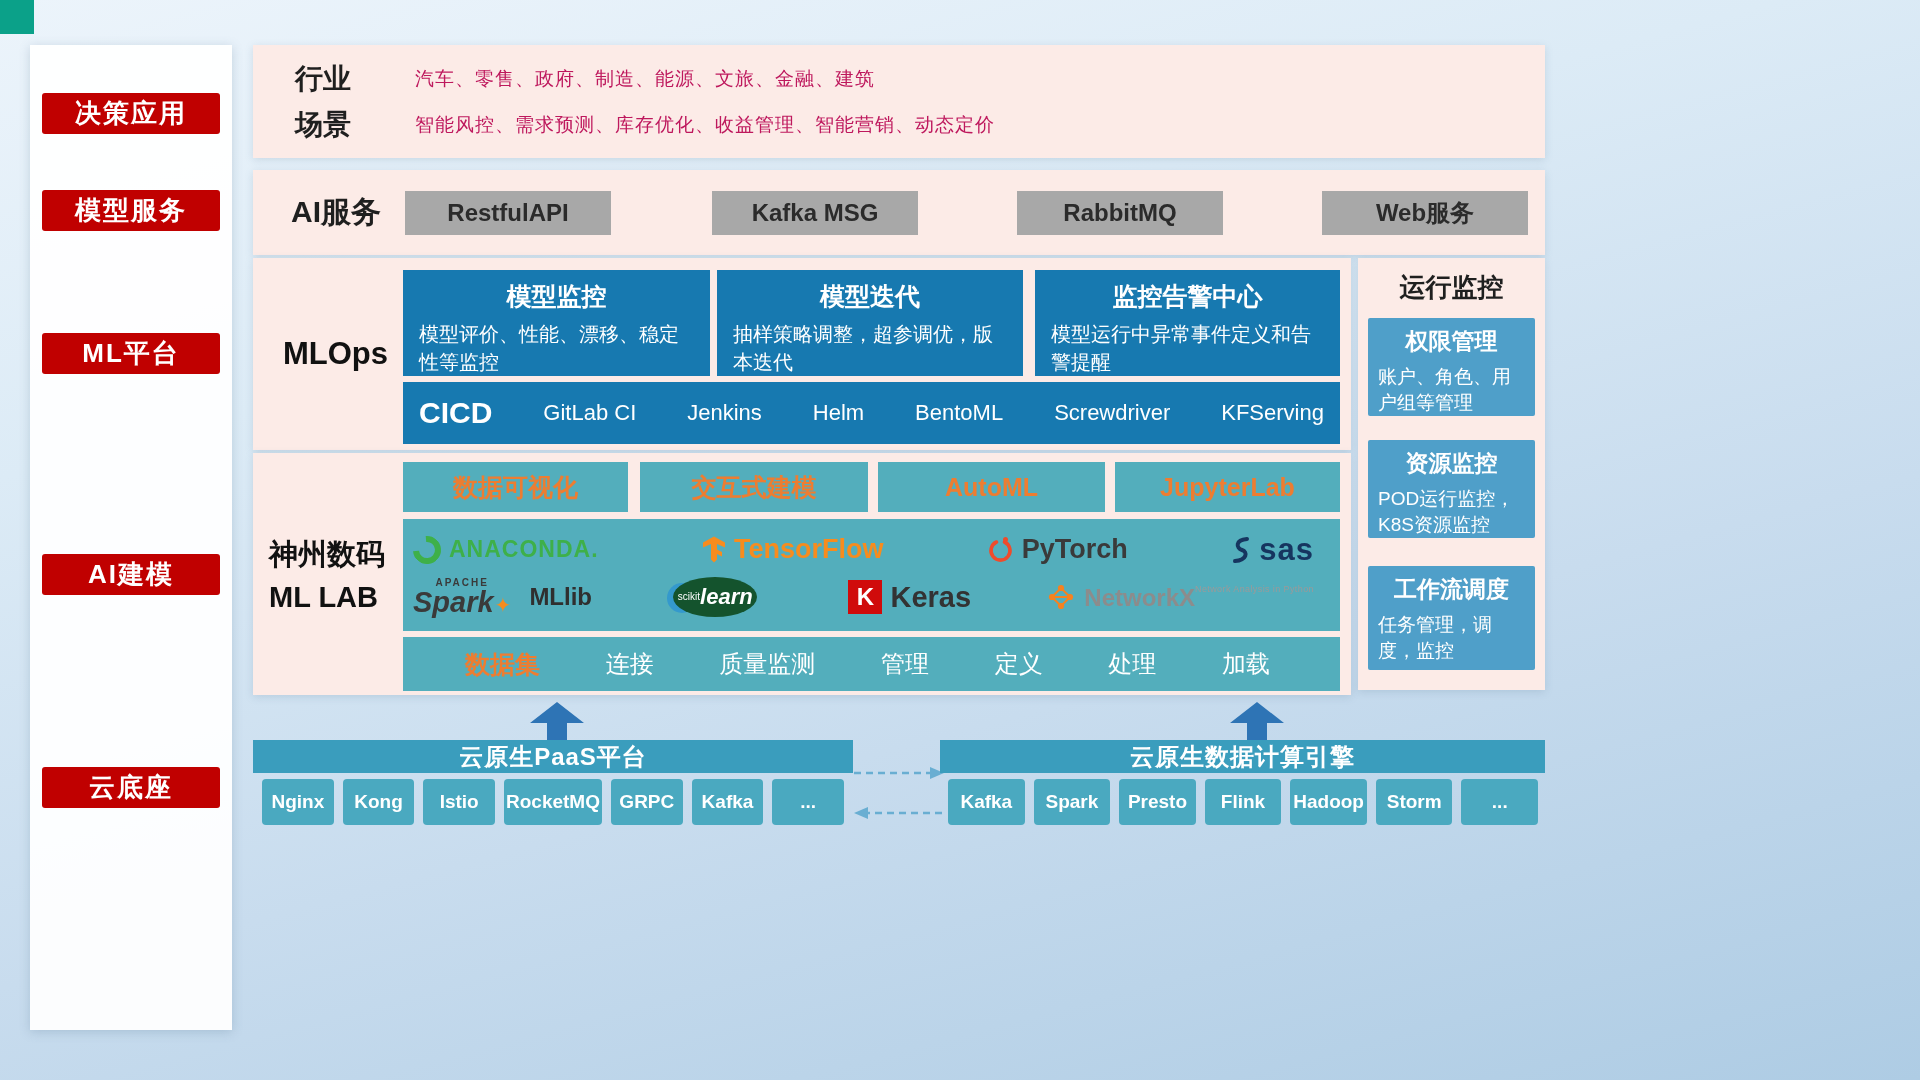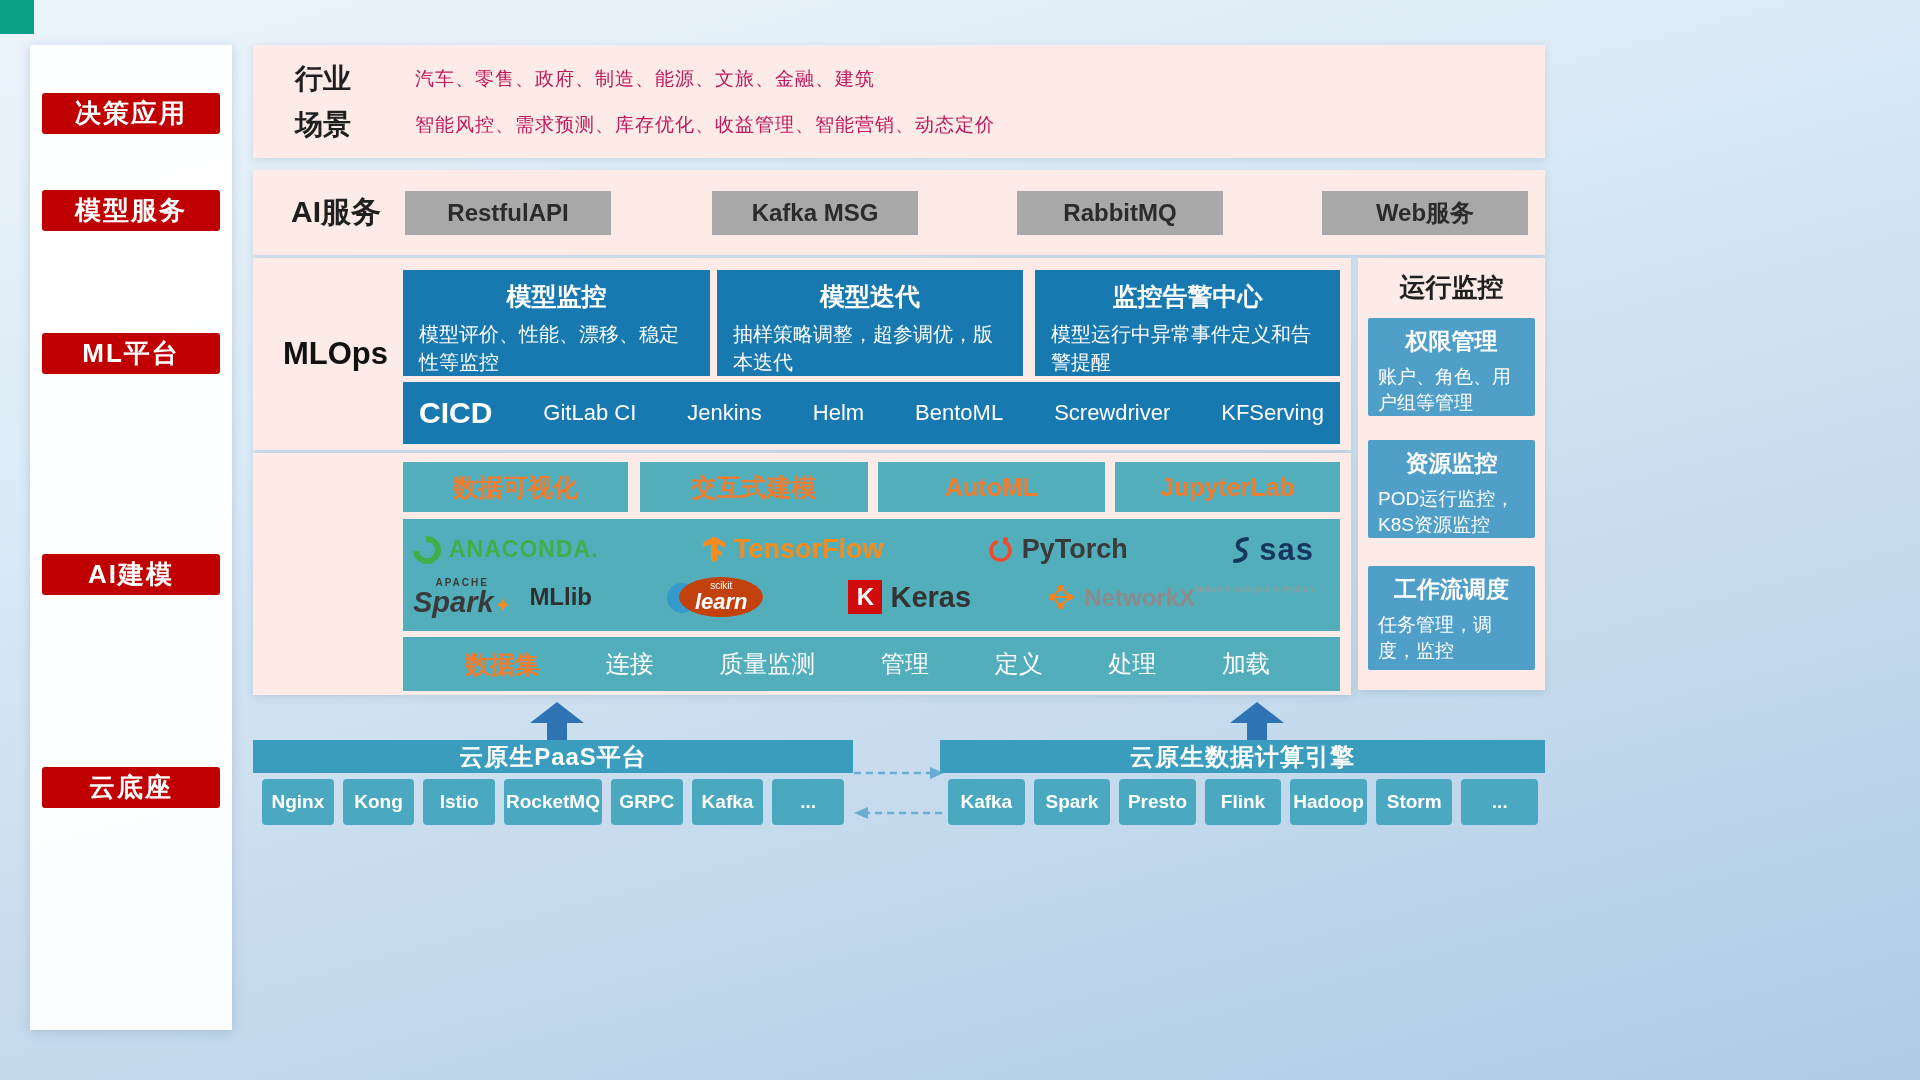--- a/index.html
+++ b/index.html
@@ -73,22 +73,22 @@
   .tf-text{color:#f78c1e;font-weight:bold;font-size:27px;}
   .pt-text{color:#3a3a3a;font-weight:bold;font-size:27px;}
   .sas-text{color:#16355f;font-weight:bold;font-size:31px;letter-spacing:1px;}
   .spark-stack{display:flex;flex-direction:column;align-items:center;line-height:1;}
   .apache{font-size:10px;letter-spacing:2px;color:#3a3a3a;font-weight:bold;}
   .spark-word{font-size:29px;font-weight:bold;font-style:italic;color:#3a3a3a;display:flex;align-items:flex-start;}
   .spark-star::after{content:"✦";color:#f78c1e;font-size:20px;font-style:normal;margin-left:1px;}
   .mllib{font-size:24px;color:#2f2f2f;font-weight:bold;margin-left:10px;}
   .skl-badge{position:relative;width:106px;height:46px;}
   .skl-blue{position:absolute;left:0;top:9px;width:30px;height:30px;background:#3499cd;border-radius:50%;}
-  .skl-orange{position:absolute;left:12px;top:3px;width:84px;height:40px;background:#c2410c;border-radius:50%;
-    display:flex;flex-direction:column;align-items:center;justify-content:center;color:#fff;}
+  .skl-orange{position:absolute;left:6px;top:3px;width:84px;height:40px;background:#14532d;border-radius:50%;
+    display:flex;align-items:center;justify-content:center;color:#fff;}
   .skl-small{font-size:10px;line-height:1;}
   .skl-learn{font-size:22px;font-weight:bold;font-style:italic;line-height:1;}
   .keras-k{width:34px;height:34px;background:#d00b0b;color:#fff;font-size:24px;font-weight:bold;
     display:flex;align-items:center;justify-content:center;}
   .keras-text{font-size:29px;font-weight:bold;color:#333;}
   .nx-stack{display:flex;flex-direction:row;line-height:1.15;}
   .nx-text{font-size:24px;font-weight:bold;color:#8c8c8c;}
   .nx-sub{font-size:9px;color:#9a9a9a;letter-spacing:0.4px;}
 
   .data-bar{position:absolute;left:150px;top:184px;width:937px;height:54px;background:#53aebc;
@@ -176,20 +176,24 @@
       <div class="t">资源监控</div>
       <div class="d">POD运行监控，K8S资源监控</div>
     </div>
     <div class="mon-card mc2">
       <div class="t">工作流调度</div>
       <div class="d">任务管理，调度，监控</div>
     </div>
   </section>
 
   <section class="panel" id="panel-mllab">
+    <div class="mllab-label">
+      <span>神州数码</span>
+      <span>ML LAB</span>
+    </div>
     <div class="teal-btn tb0">数据可视化</div>
     <div class="teal-btn tb1">交互式建模</div>
     <div class="teal-btn tb2">AutoML</div>
     <div class="teal-btn tb3">JupyterLab</div>
 
     <div class="eco-box">
       <div class="eco-logos">
         <div class="eco-row">
           <span class="logo">
             <span class="ana-ring"></span>

